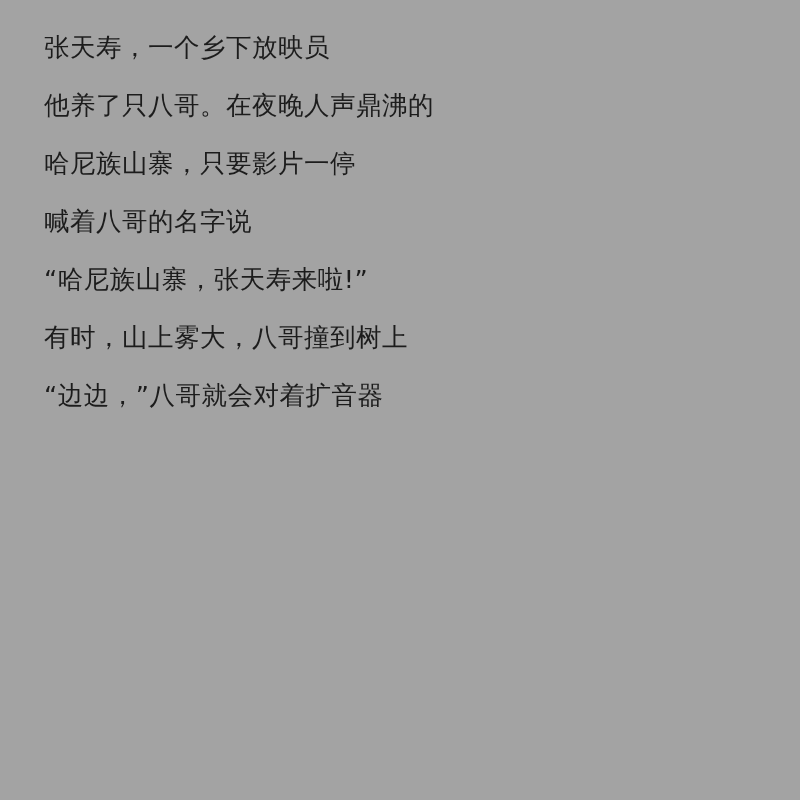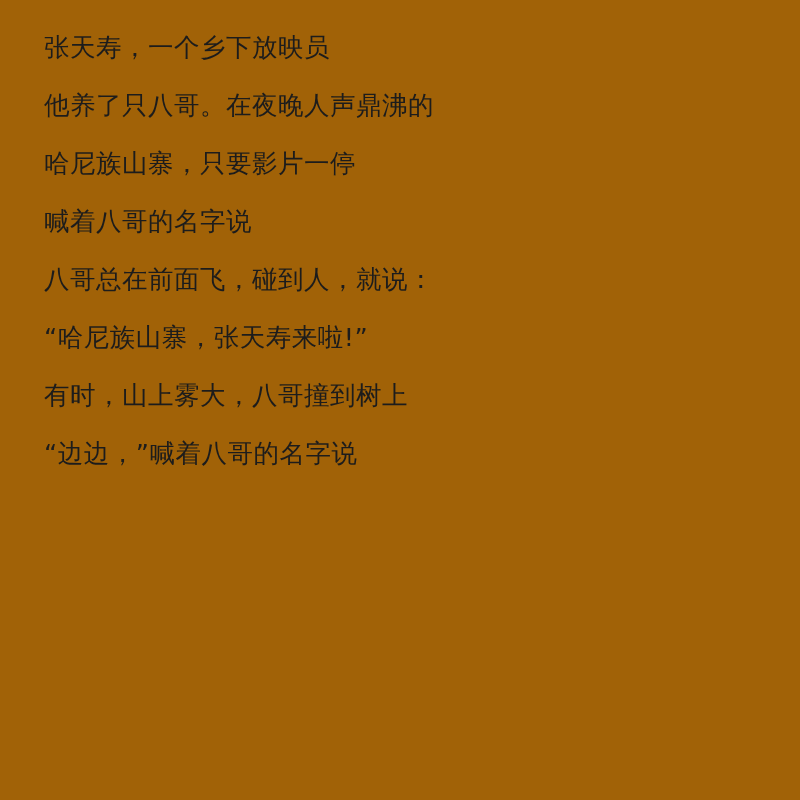--- a/index.html
+++ b/index.html
@@ -10,21 +10,21 @@
     width: 800px;
     height: 800px;
     background: #ffffff;
     font-family: "DejaVu Sans", "Liberation Sans", sans-serif;
     overflow: hidden;
   }
   .page {
     box-sizing: border-box;
     width: 800px;
     height: 800px;
-    background: #a16207;
+    background: #a3a3a3;
     padding: 18px 40px 13px 44px;
   }
   .text-block {
     display: flex;
     flex-direction: column;
   }
   .line {
     color: #1c1c1c;
     font-size: 25.5px;
     line-height: 58px;
@@ -35,18 +35,17 @@
 </style>
 </head>
 <body>
 
 <div class="page">
   <div class="text-block">
     <div class="line">张天寿，一个乡下放映员</div>
     <div class="line">他养了只八哥。在夜晚人声鼎沸的</div>
     <div class="line">哈尼族山寨，只要影片一停</div>
     <div class="line">喊着八哥的名字说</div>
-    <div class="line">八哥总在前面飞，碰到人，就说：</div>
     <div class="line">“哈尼族山寨，张天寿来啦!”</div>
     <div class="line">有时，山上雾大，八哥撞到树上</div>
-    <div class="line">“边边，”喊着八哥的名字说</div>
+    <div class="line">“边边，”八哥就会对着扩音器</div>
   </div>
 </div>
 
 </body></html>

